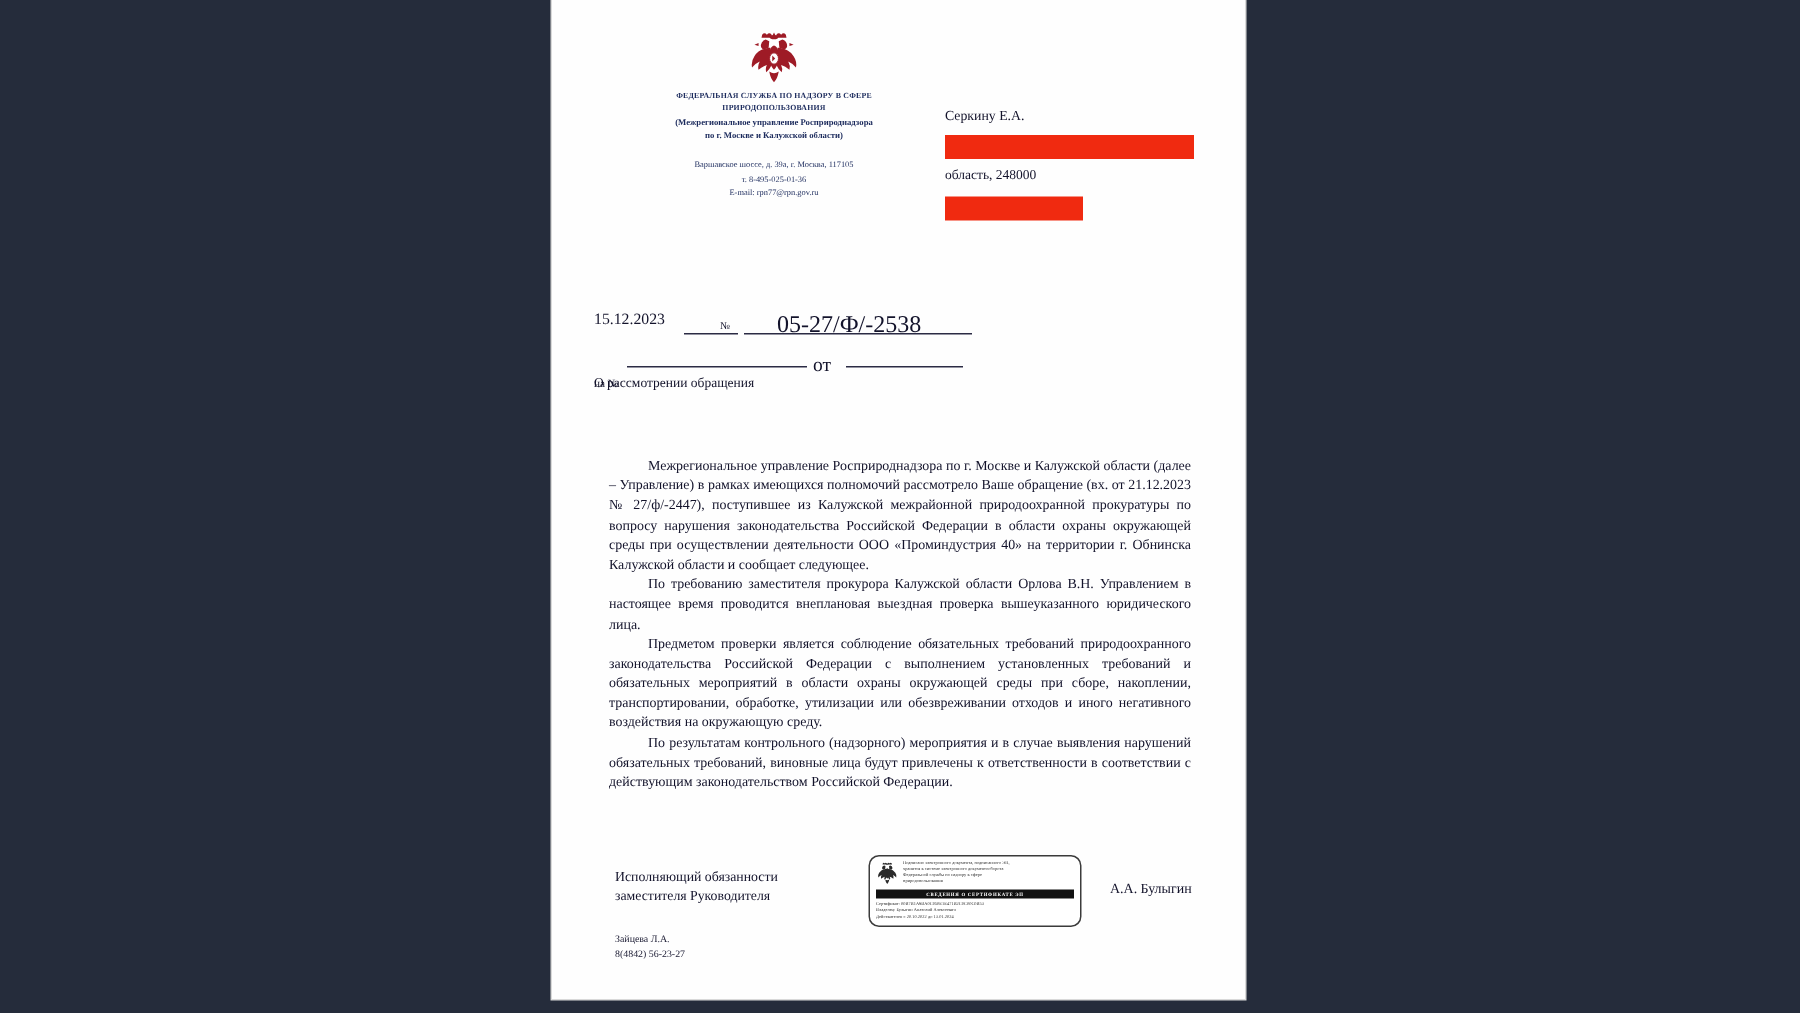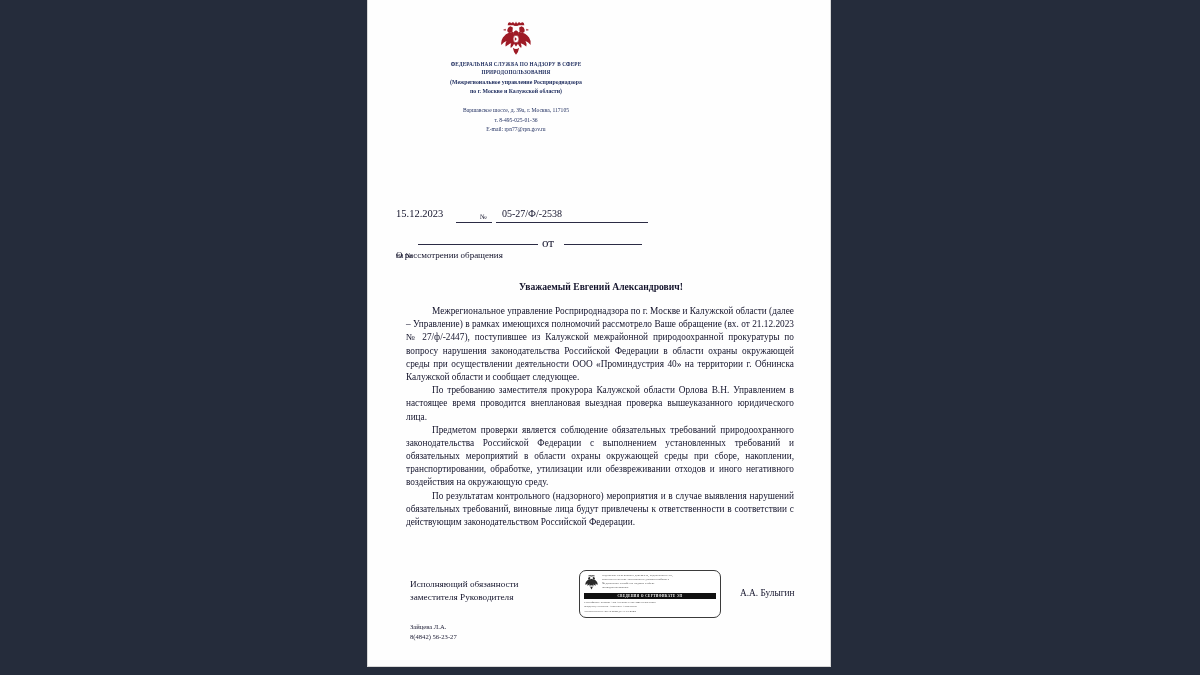--- a/index.html
+++ b/index.html
@@ -109,22 +109,22 @@
     left: 0; top: 0;
     font-size: 10.5px;
   }
   .reg-no-label {
     position: absolute;
     left: 84px; top: 5px;
     font-size: 7px;
   }
   .reg-no-value {
     position: absolute;
-    left: 106px; top: 0;
-    font-size: 10px;
+    left: 122px; top: 0;
+    font-size: 16px;
   }
   .rule-a {
     position: absolute;
     left: 60px;
     top: 14px;
     width: 36px;
     border-bottom: 0.8px solid #2b2b44;
   }
   .rule-b {
     position: absolute;
@@ -359,22 +359,27 @@
         <div class="reg-row2">
           <span class="na-label">на №</span>
           <span class="rule-c"></span>
           <span class="ot-label">от</span>
           <span class="rule-d"></span>
         </div>
       </div>
 
       <div id="subject">О рассмотрении обращения</div>
 
-
-      <div id="greeting">Уважаемый Евгений Александрович!</div>
+      <div id="addressee">
+        <div class="addr-name">Серкину Е.А.</div>
+        <div class="redaction r1"></div>
+        <div class="addr-region">область, 248000</div>
+        <div class="redaction r2"></div>
+      </div>
+
 
       <div id="body-text">
         <p>Межрегиональное управление Росприроднадзора по г. Москве и Калужской области (далее – Управление) в рамках имеющихся полномочий рассмотрело Ваше обращение (вх. от 21.12.2023 № 27/ф/-2447), поступившее из Калужской межрайонной природоохранной прокуратуры по вопросу нарушения законодательства Российской Федерации в области охраны окружающей среды при осуществлении деятельности ООО «Проминдустрия 40» на территории г. Обнинска Калужской области и сообщает следующее.</p>
         <p>По требованию заместителя прокурора Калужской области Орлова В.Н. Управлением в настоящее время проводится внеплановая выездная проверка вышеуказанного юридического лица.</p>
         <p>Предметом проверки является соблюдение обязательных требований природоохранного законодательства Российской Федерации с выполнением установленных требований и обязательных мероприятий в области охраны окружающей среды при сборе, накоплении, транспортировании, обработке, утилизации или обезвреживании отходов и иного негативного воздействия на окружающую среду.</p>
         <p>По результатам контрольного (надзорного) мероприятия и в случае выявления нарушений обязательных требований, виновные лица будут привлечены к ответственности в соответствии с действующим законодательством Российской Федерации.</p>
       </div>
 
       <div id="estamp">
         <div id="estamp-top">

